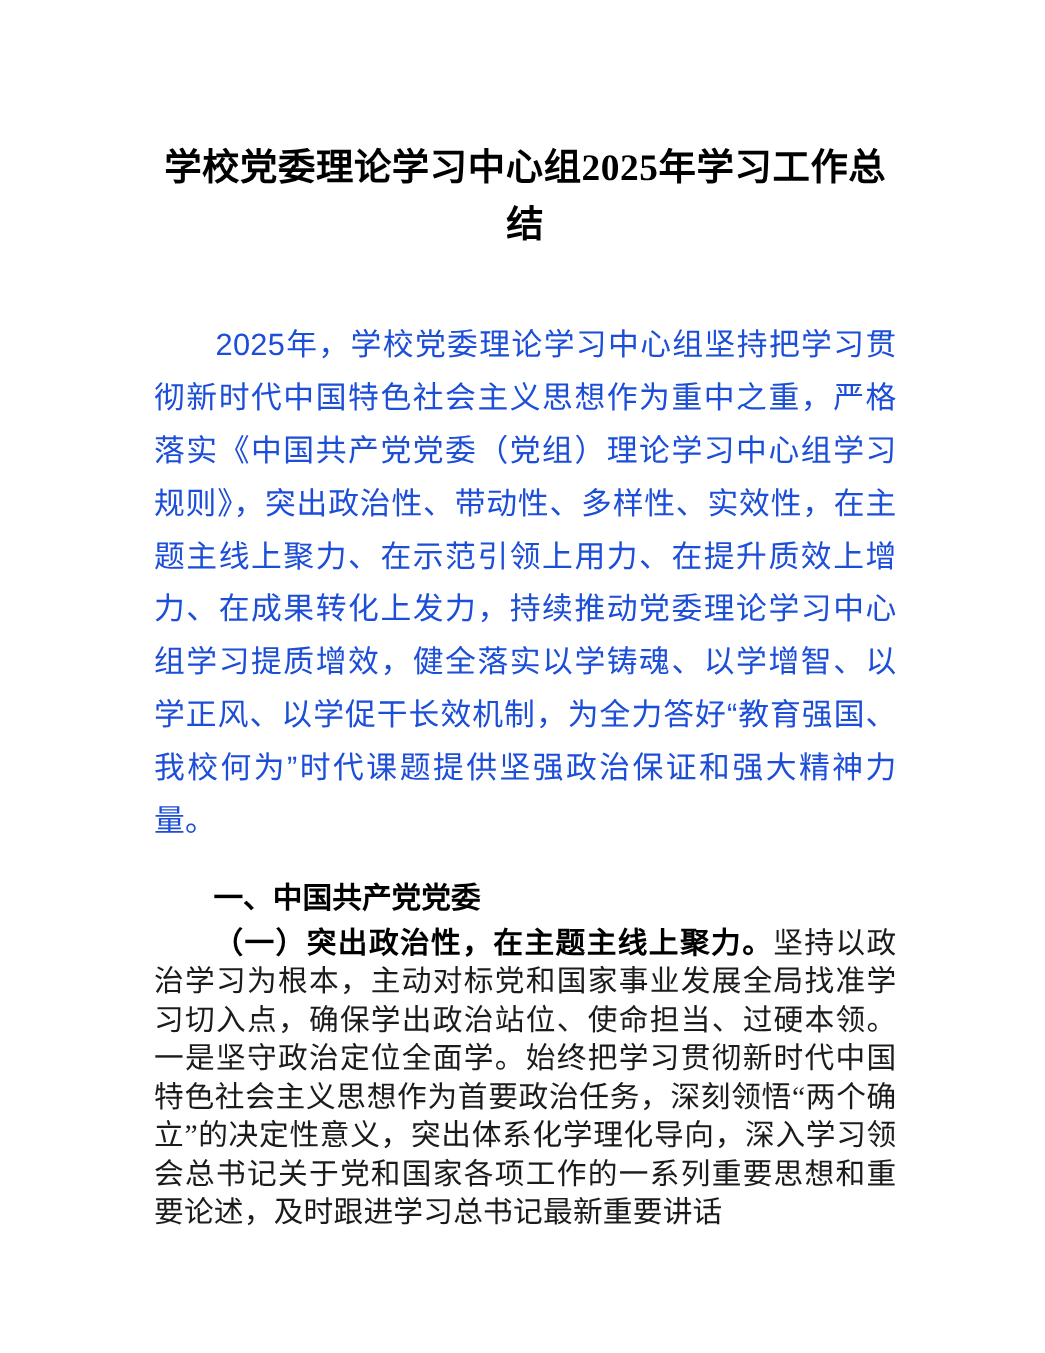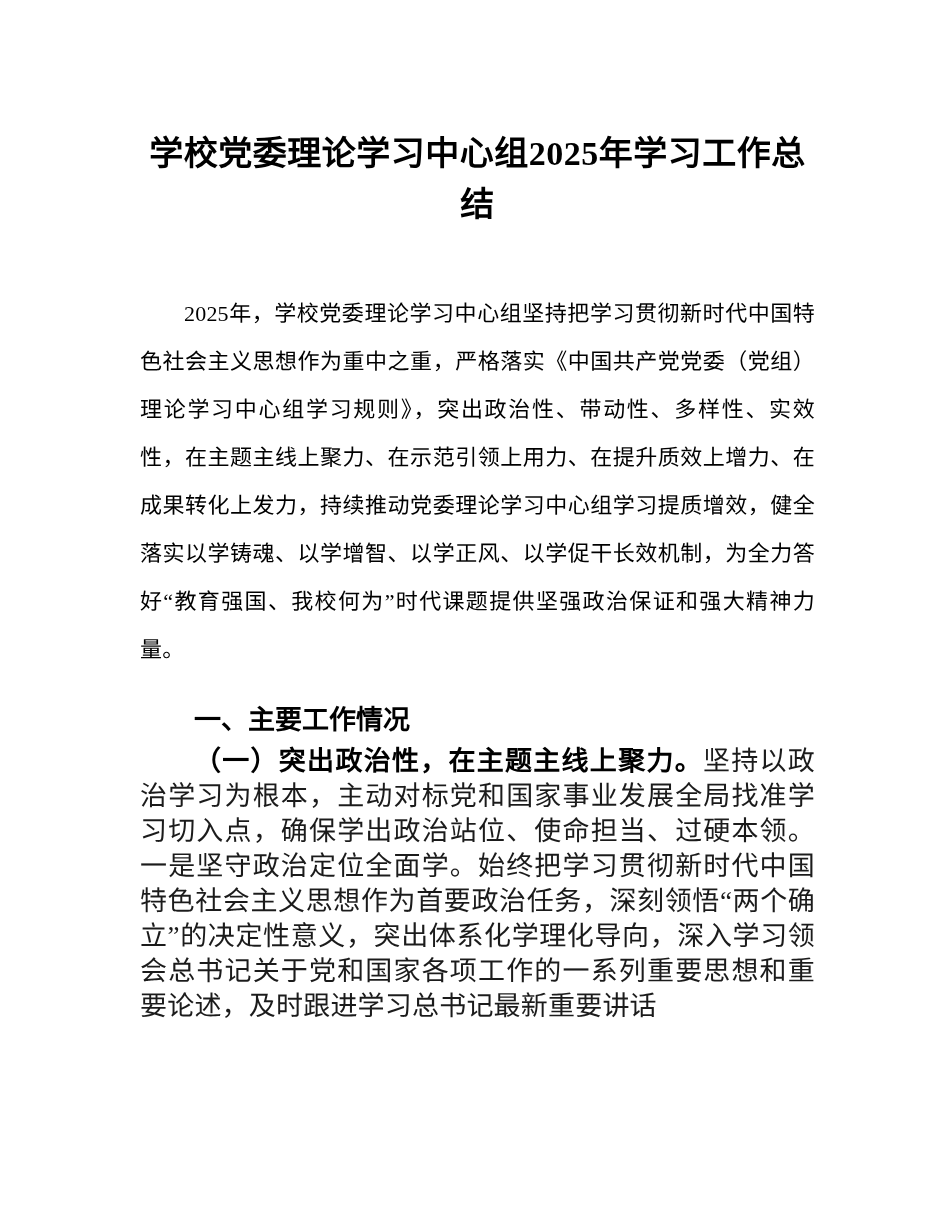--- a/index.html
+++ b/index.html
@@ -33,24 +33,24 @@
     color: #000000;
     text-align: center;
     letter-spacing: 0.5px;
     margin: 0;
     padding-top: 112px;
     word-break: break-all;
   }
 
   
   .body-para {
-    font-family: Liberation Serif, serif;
-    font-size: 22px;
+    font-family: Liberation Sans, sans-serif;
+    font-size: 28px;
     line-height: 48px;
-    color: #000000;
+    color: #1d4ed8;
     text-align: justify;
     text-justify: inter-character;
     text-indent: 2em;
     margin: 0;
     word-break: break-all;
     letter-spacing: 0.2px;
   }
   .gap-before-first-para { margin-top: 60px; }
 
   
@@ -90,20 +90,20 @@
 </head>
 <body>
 
 <div class="page" style="background: rgb(255, 255, 255);">
   <div class="content">
 
     <h1 class="doc-title" id="title-el">学校党委理论学习中心组2025年学习工作总结</h1>
 
     <p class="body-para gap-before-first-para">2025年，学校党委理论学习中心组坚持把学习贯彻新时代中国特色社会主义思想作为重中之重，严格落实《中国共产党党委（党组）理论学习中心组学习规则》，突出政治性、带动性、多样性、实效性，在主题主线上聚力、在示范引领上用力、在提升质效上增力、在成果转化上发力，持续推动党委理论学习中心组学习提质增效，健全落实以学铸魂、以学增智、以学正风、以学促干长效机制，为全力答好“教育强国、我校何为”时代课题提供坚强政治保证和强大精神力量。</p>
 
-    <h2 class="section-heading">一、主要工作情况</h2>
+    <h2 class="section-heading">一、中国共产党党委</h2>
 
     <p class="runs-para para-after-heading">
       <span class="sub-heading-run">（一）突出政治性，在主题主线上聚力。</span><span>坚持以政治学习为根本，主动对标党和国家事业发展全局找准学习切入点，确保学出政治站位、使命担当、过硬本领。一是坚守政治定位全面学。始终把学习贯彻新时代中国特色社会主义思想作为首要政治任务，深刻领悟“两个确立”的决定性意义，突出体系化学理化导向，深入学习领会总书记关于党和国家各项工作的一系列重要思想和重要论述，及时跟进学习总书记最新重要讲话</span>
     </p>
 
   </div>
 </div>
 
 </body></html>

